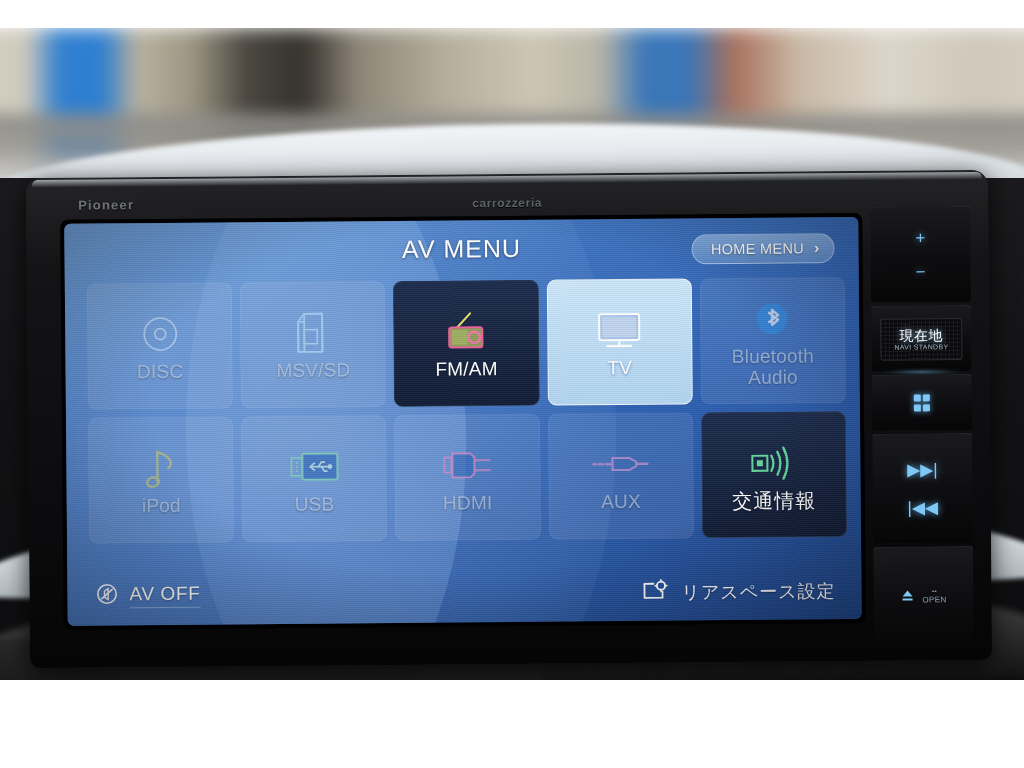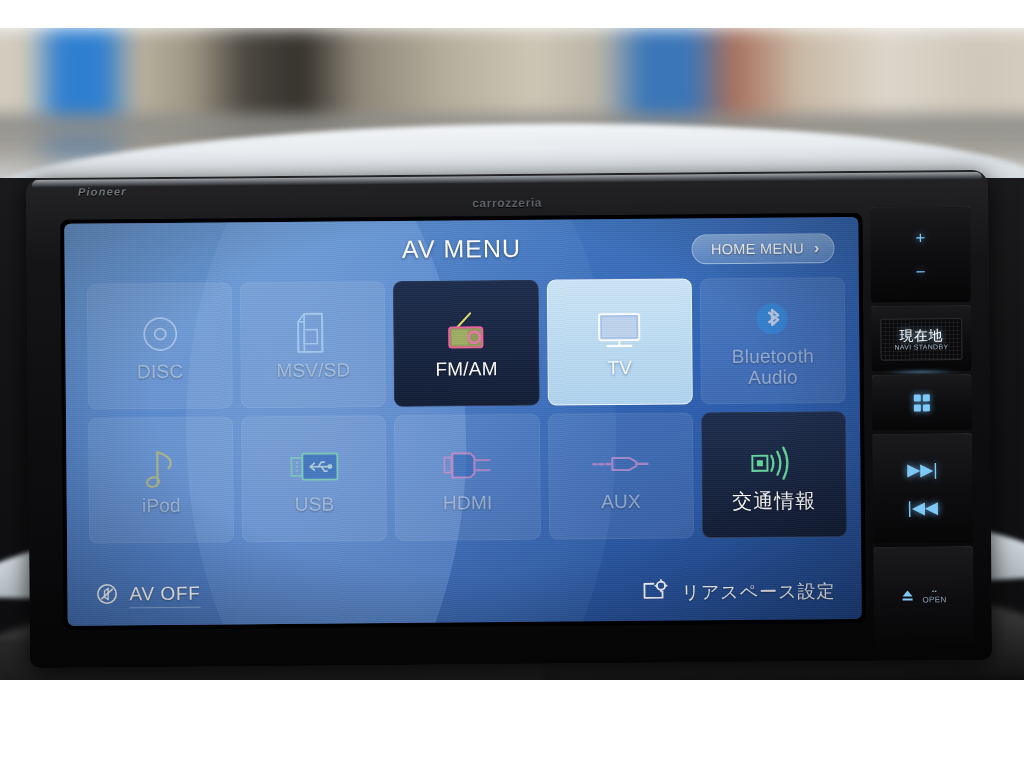--- a/index.html
+++ b/index.html
@@ -130,23 +130,22 @@
 
   .hu-top-edge {
     position: absolute;
     left: 6px; right: 6px; top: 2px; height: 7px;
     background: linear-gradient(180deg, #9fa3a8 0%, #5e6166 55%, #2b2d30 100%);
     border-radius: 8px 8px 2px 2px;
   }
 
   .brand-pioneer {
     position: absolute;
-    left: 52px; top: 8px;
-    font-size: 11px;
-    font-style: italic;
+    left: 52px; top: 20px;
+    font-size: 13px;
     font-weight: bold;
     letter-spacing: 1.2px;
     color: #6f7479;
     text-shadow: 0 1px 0 rgba(0,0,0,0.9);
   }
 
   .brand-carrozzeria {
     position: absolute;
     left: 50%;
     transform: translateX(-50%);

